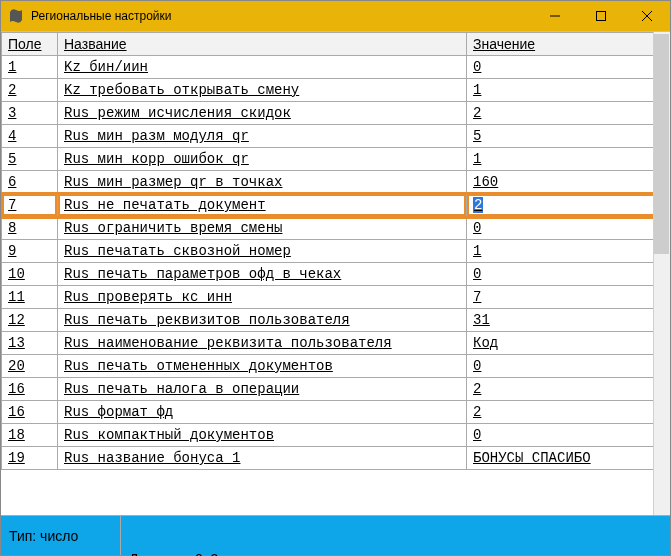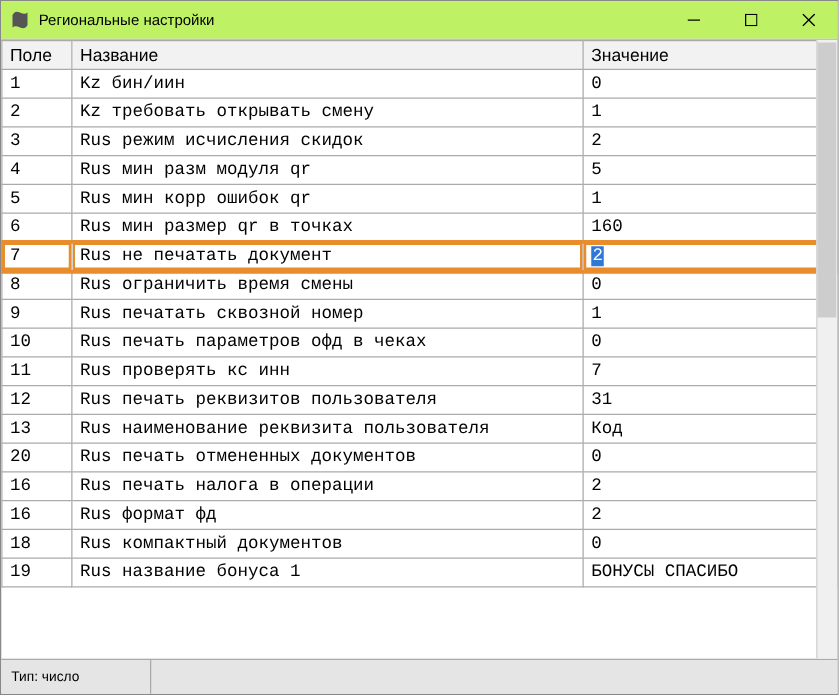--- a/index.html
+++ b/index.html
@@ -1,42 +1,42 @@
 <!DOCTYPE html>
 <html><head>
 <meta charset="utf-8">
 <style>
   * { box-sizing: border-box; margin: 0; padding: 0; }
   html, body { width: 671px; height: 556px; font-family: "Segoe UI", Tahoma, sans-serif; font-size: 12px; background: #fff; overflow: hidden; }
   .window { width: 671px; height: 556px; border: 1px solid #888; display: flex; flex-direction: column; background: #fff; }
 
-  .titlebar { height: 30px; display: flex; align-items: center; padding-left: 6px; background: #bef264; }
+  .titlebar { height: 30px; display: flex; align-items: center; padding-left: 6px; background: #eab308; }
   .titlebar .icon { width: 18px; height: 18px; margin-right: 6px; display: flex; align-items: center; justify-content: center; }
   .titlebar .title { flex: 1; font-size: 12px; color: #000; }
   .titlebar .winbtns { display: flex; height: 100%; }
   .titlebar .winbtn { width: 46px; height: 100%; display: flex; align-items: center; justify-content: center; cursor: pointer; }
 
   .table-wrap { flex: 1; overflow: hidden; border-top: 1px solid #c0c0c0; position: relative; }
   .table-scroll { height: 100%; overflow-y: auto; }
   table { width: 100%; border-collapse: collapse; table-layout: fixed; }
   col.col-field { width: 56px; }
   col.col-name  { width: auto; }
   col.col-value { width: 203px; }
 
-  th, td { border: 1px solid #aaa; padding: 3px 6px; text-align: left; font-size: 14px; height: 19px; vertical-align: middle; overflow: hidden; white-space: nowrap; text-overflow: clip; }
+  th, td { border: 1px solid #aaa; padding: 3px 6px; text-align: left; font-size: 14px; height: 19px; vertical-align: middle; overflow: hidden; white-space: nowrap; text-overflow: clip; text-decoration: underline; }
   th { background: #f2f2f2; font-weight: normal; }
   td.name-cell, td.value-cell, td.field-cell { font-family: "Courier New", monospace; }
   tr.highlight td { box-shadow: inset 0 0 0 2px #E98C2C; }
   tr.highlight { outline: 3px solid #E98C2C; outline-offset: -1px; }
   tr.highlight td.value-cell span.selval { background: #3078D7; color: #fff; padding: 0 1px; }
 
   .scrollbar-fake { position: absolute; right: 0; top: 0; width: 17px; height: 100%; background: #f0f0f0; border-left: 1px solid #d0d0d0; }
   .scrollbar-thumb { position: absolute; right: 1px; top: 2px; width: 15px; height: 220px; background: #cdcdcd; }
 
-  .statusbar { height: 28px; border-top: 1px solid #aaa; display: flex; align-items: stretch; font-size: 11px; background: #e5e5e5; }
+  .statusbar { height: 40px; border-top: 1px solid #aaa; display: flex; align-items: stretch; font-size: 14px; background: #0ea5e9; }
   .statusbar .cell { border-right: 1px solid #aaa; padding: 3px 8px; display: flex; align-items: center; white-space: nowrap; }
   .statusbar .cell.last { border-right: none; flex: 1; }
   .statusbar .cell.c1 { width: 120px; }
   .statusbar .cell.c2 { width: 130px; margin-top: 40px; }
   .statusbar .cell.c3 { width: 130px; }
 </style>
 </head>
 <body>
 
 <div class="window">

